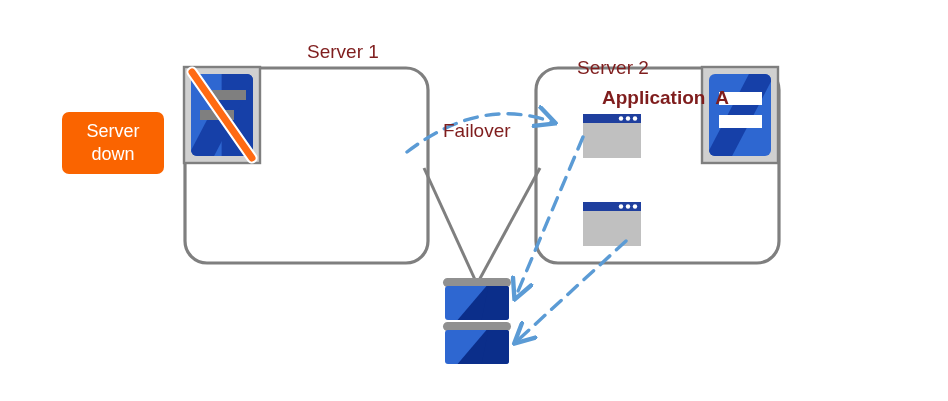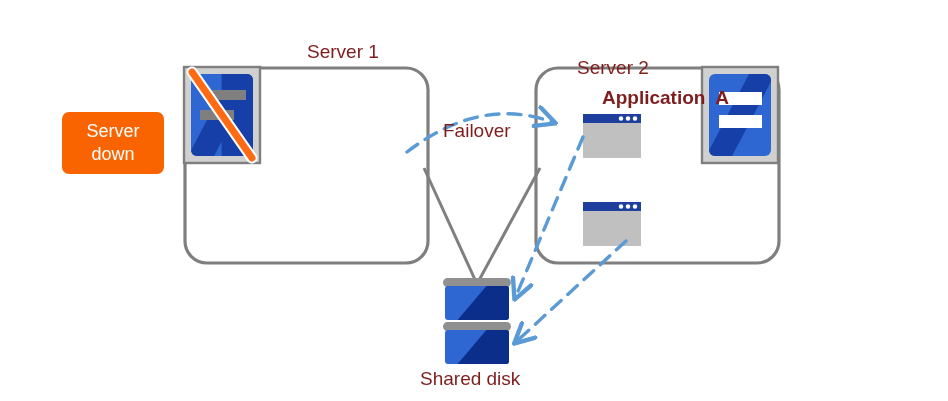--- a/index.html
+++ b/index.html
@@ -171,20 +171,19 @@
 
     <g>
       <path d="M 626 241 L 517 341" fill="none" stroke="#5B9BD5" stroke-width="3.4" stroke-dasharray="13 9" stroke-linecap="round" marker-end="url(#arrowBlue)"></path>
     </g>
   </svg>
 
   <div class="lbl" id="server1-title">Server 1</div>
   <div class="lbl" id="server2-title">Server 2</div>
   <div class="lbl" id="failover-label">Failover</div>
   <div class="lbl" id="app-a-label">Application  A</div>
-  <div class="lbl" id="shared-disk-label">Shared disk</div>
 
   <div id="server-down-badge">
     <span>Server</span>
     <span>down</span>
   </div>
 
 </div>
 
 </body></html>

